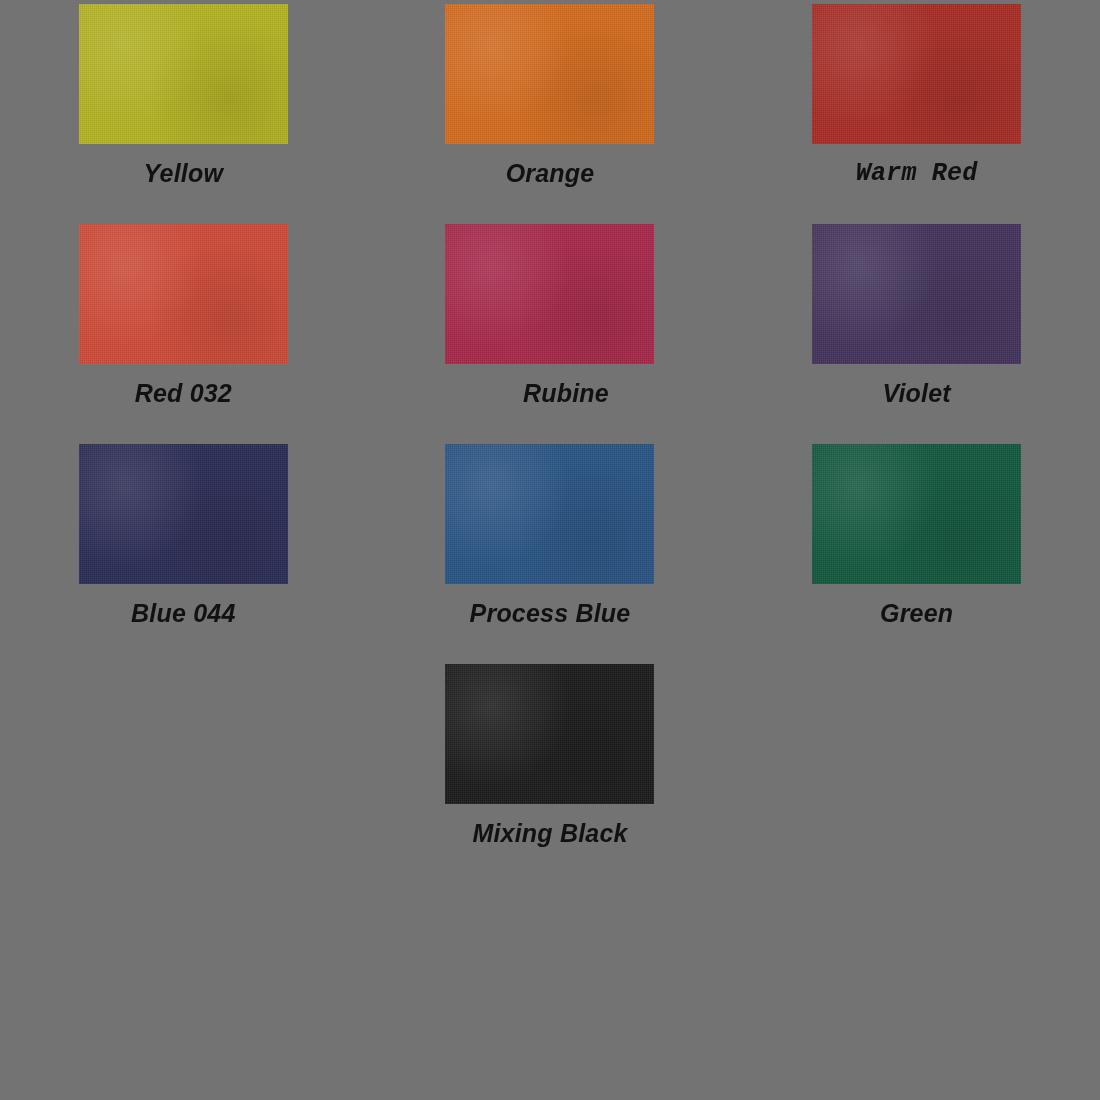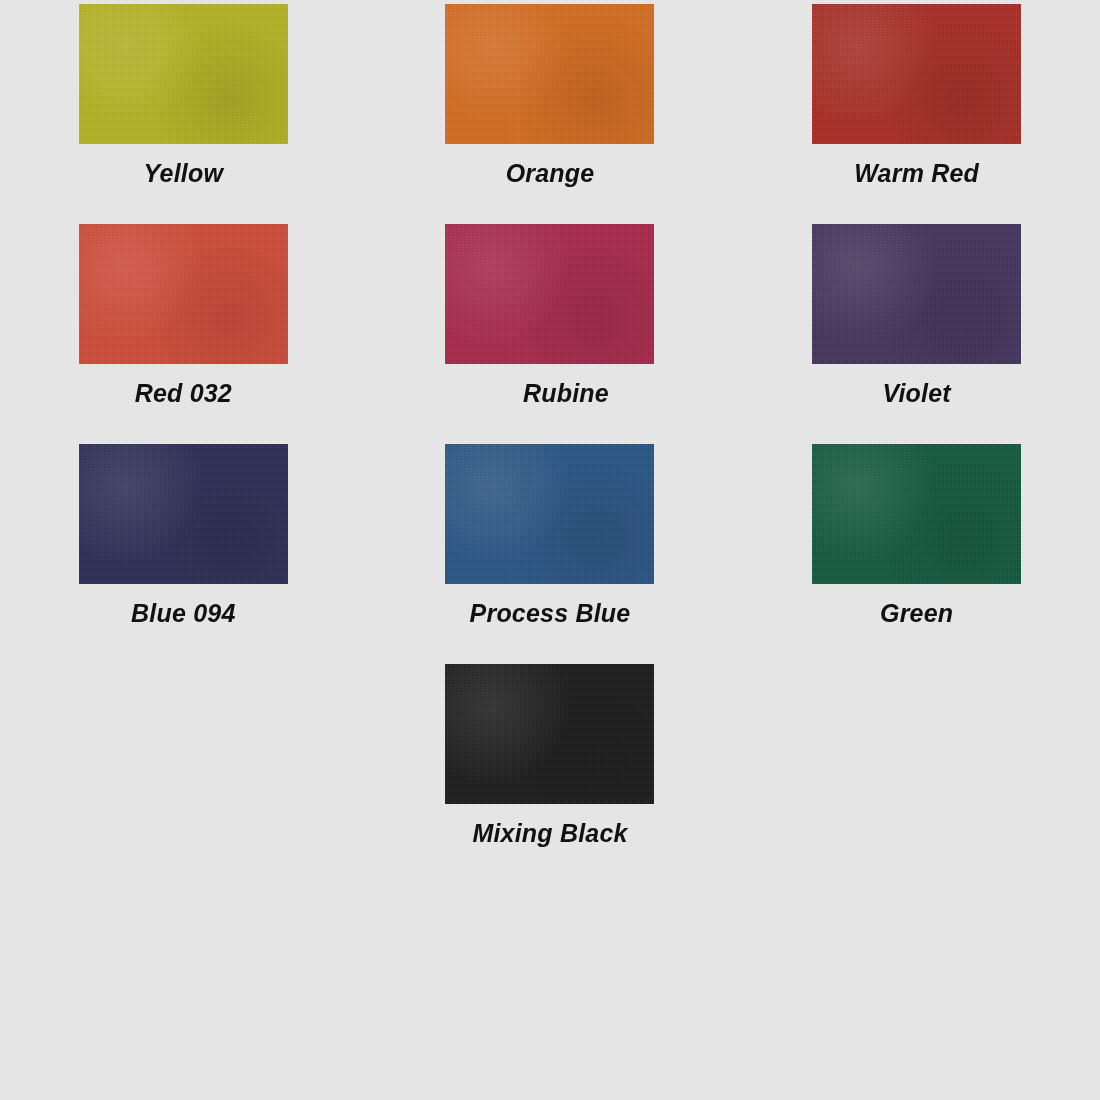--- a/index.html
+++ b/index.html
@@ -78,48 +78,48 @@
     line-height: 1.1;
     color: #111111;
     letter-spacing: 0.2px;
     text-align: center;
     white-space: nowrap;
   }
 </style>
 </head>
 <body>
 
-<div class="swatch-sheet" id="sheet" style="background: #e5e5e5;">
+<div class="swatch-sheet" id="sheet" style="background: #737373;">
     <div class="swatch-cell">
       <div class="chip" title="Yellow" style="background-color: rgb(180, 179, 36);"></div>
       <div class="chip-label" style="color: rgb(17, 17, 17);">Yellow</div>
     </div>
     <div class="swatch-cell">
       <div class="chip" title="Orange" style="background-color: rgb(212, 108, 31);"></div>
       <div class="chip-label" style="color: rgb(17, 17, 17);">Orange</div>
     </div>
     <div class="swatch-cell">
       <div class="chip" title="Warm Red" style="background-color: rgb(168, 46, 38);"></div>
-      <div class="chip-label" style="color: rgb(17, 17, 17);">Warm Red</div>
+      <div class="chip-label" style="color: rgb(17, 17, 17); font-family: Liberation Mono, monospace;">Warm Red</div>
     </div>
     <div class="swatch-cell">
       <div class="chip" title="Red 032" style="background-color: rgb(207, 75, 57);"></div>
       <div class="chip-label" style="color: rgb(17, 17, 17);">Red 032</div>
     </div>
     <div class="swatch-cell">
       <div class="chip" title="Rubine" style="background-color: rgb(168, 41, 75);"></div>
       <div class="chip-label" style="color: rgb(17, 17, 17); margin-left: 32px;">Rubine</div>
     </div>
     <div class="swatch-cell">
       <div class="chip" title="Violet" style="background-color: rgb(68, 53, 92);"></div>
       <div class="chip-label" style="color: rgb(17, 17, 17);">Violet</div>
     </div>
     <div class="swatch-cell">
       <div class="chip" title="Blue 072" style="background-color: rgb(44, 45, 86);"></div>
-      <div class="chip-label" style="color: rgb(17, 17, 17);">Blue 094</div>
+      <div class="chip-label" style="color: rgb(17, 17, 17);">Blue 044</div>
     </div>
     <div class="swatch-cell">
       <div class="chip" title="Process Blue" style="background-color: rgb(42, 85, 133);"></div>
       <div class="chip-label" style="color: rgb(17, 17, 17);">Process Blue</div>
     </div>
     <div class="swatch-cell">
       <div class="chip" title="Green" style="background-color: rgb(20, 89, 63);"></div>
       <div class="chip-label" style="color: rgb(17, 17, 17);">Green</div>
     </div>
     <div class="swatch-cell empty"></div>

